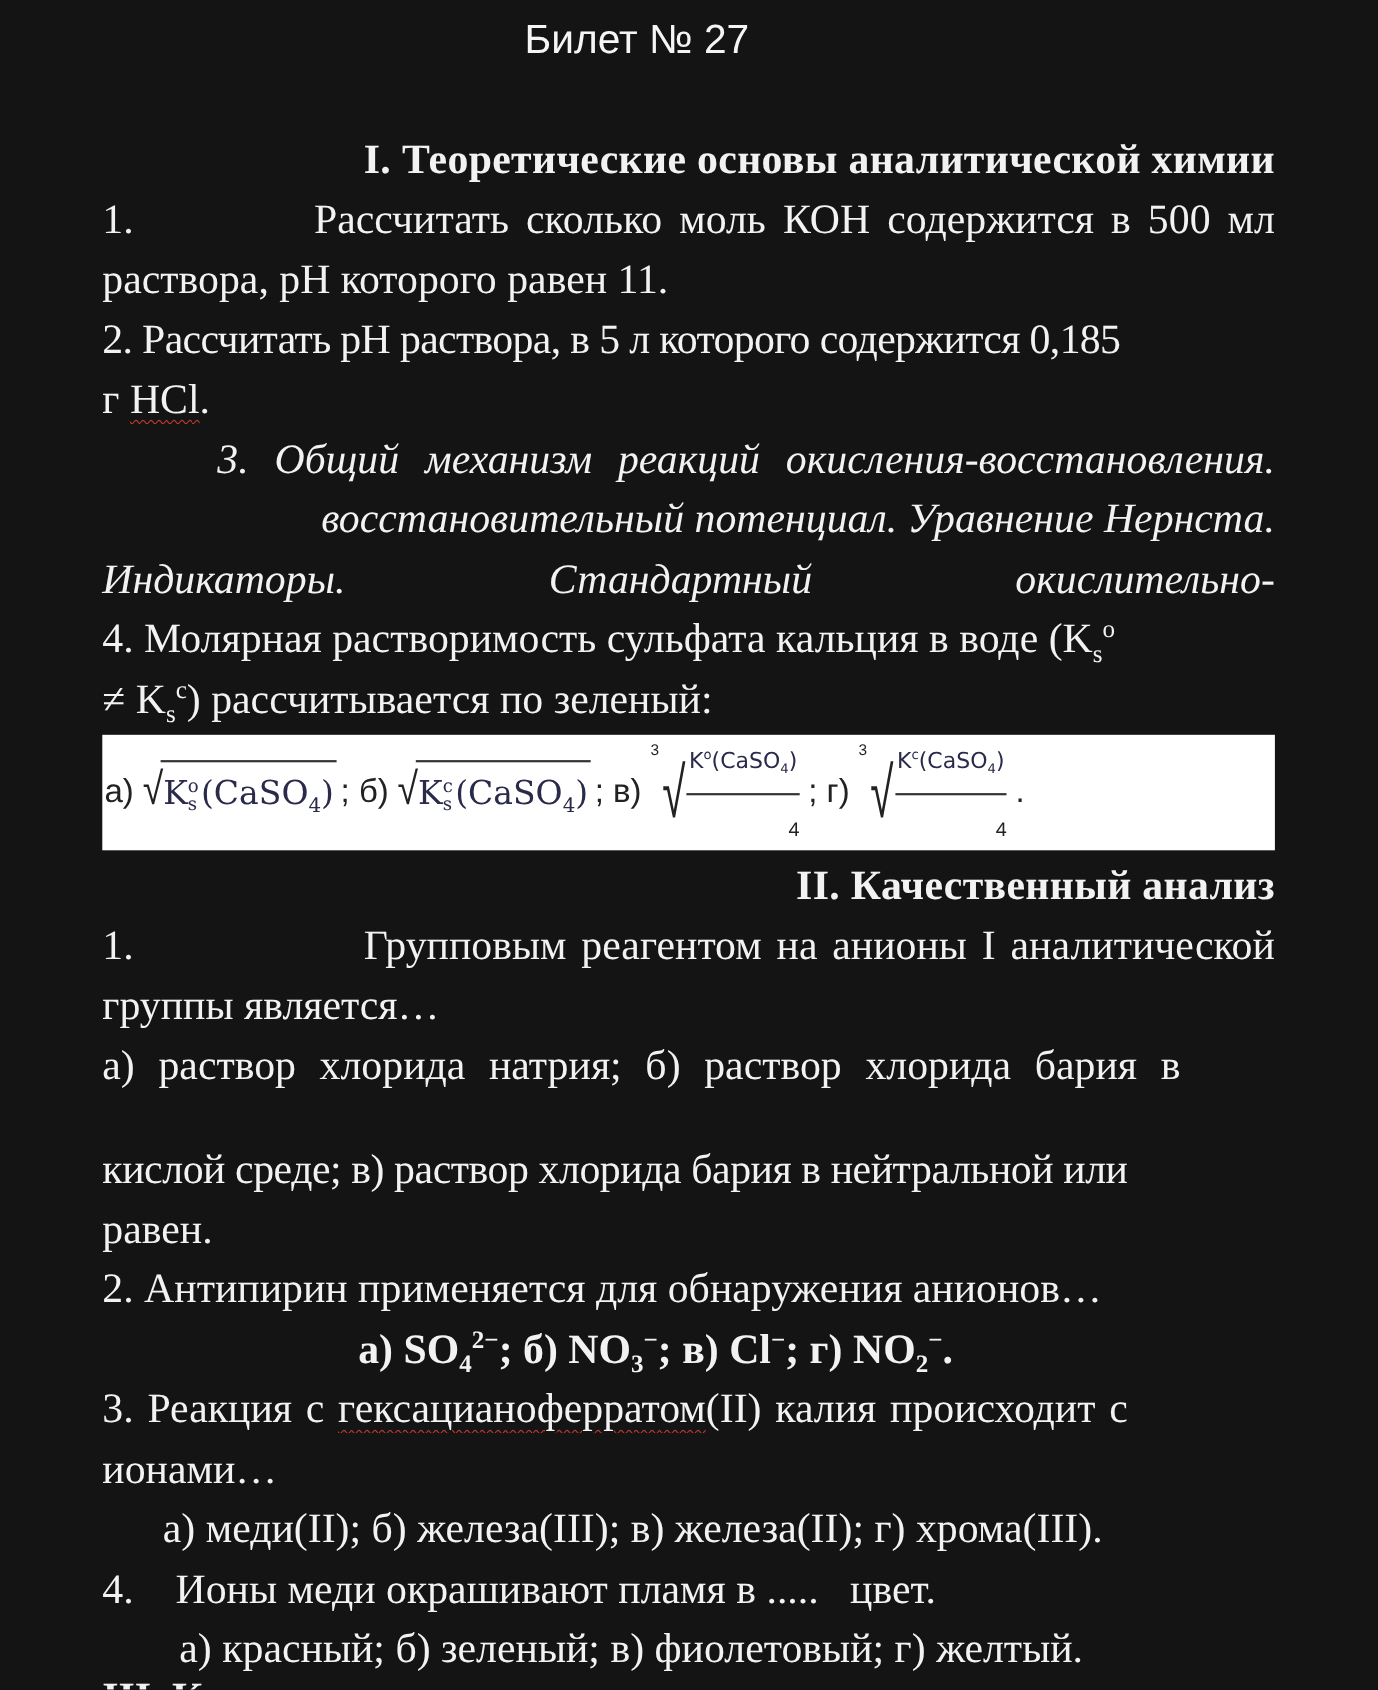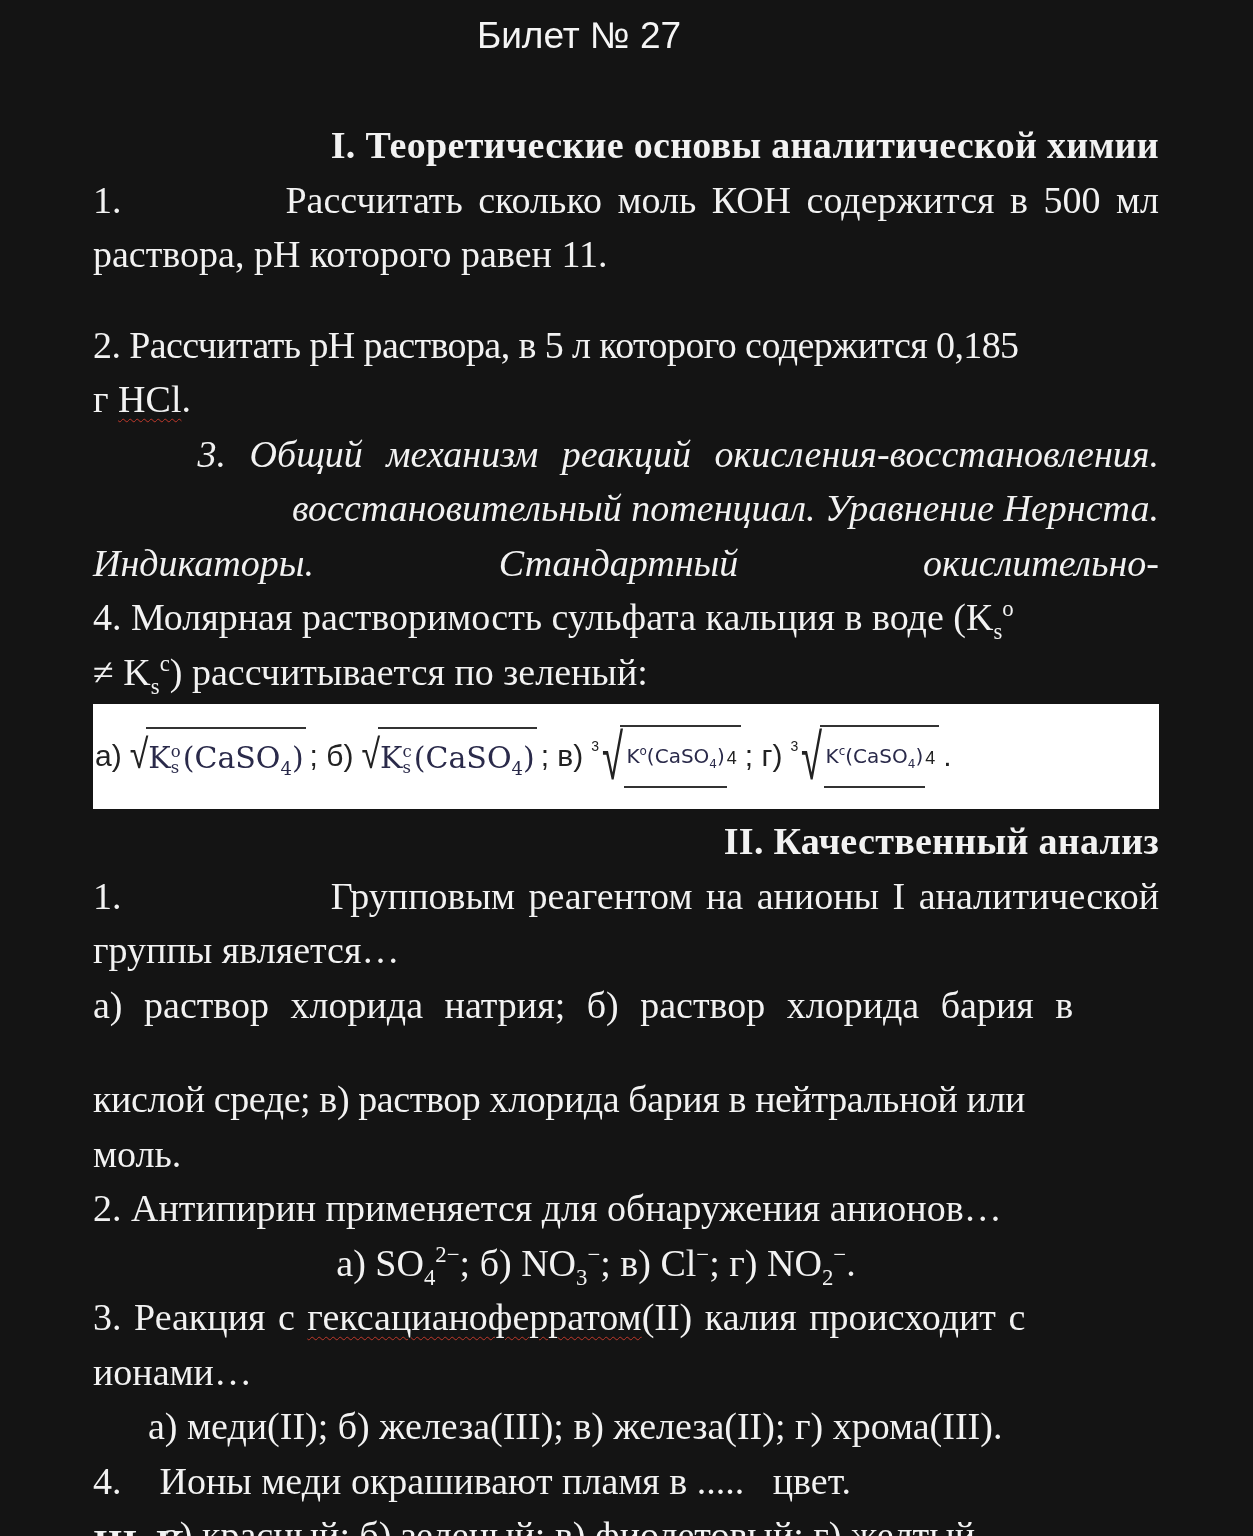--- a/index.html
+++ b/index.html
@@ -102,22 +102,22 @@
     .cube .bigrad {
       font-size: 64px;
       line-height: 1;
       transform: scaleX(0.6);
       display: inline-block;
       margin-right: -10px;
     }
     .cube .frac {
       border-top: 2px solid #333;
       display: inline-flex;
-      flex-direction: row;
-      align-items: flex-start;
+      flex-direction: column;
+      align-items: flex-end;
       padding: 0 4px;
       font-size: 20px;
     }
     .cube .frac .numer {
       border-bottom: 2px solid #333;
       padding: 2px 2px;
       color: #2a2a4a;
       font-family: "DejaVu Sans", sans-serif;
     }
     .cube .frac .denom { padding-top: 4px; font-size: 18px; }
@@ -143,21 +143,21 @@
 
   <div class="p">
     <div style="display:flex; justify-content:space-between;">
       <span>1.</span>
       <span style="word-spacing:6px;">Рассчитать сколько моль КОН содержится в 500 мл</span>
     </div>
     <div>раствора, pH которого равен 11.</div>
   </div>
 
   <div class="p">
-    <div style="letter-spacing:-0.6px;margin-top:36px;">2. Рассчитать pH раствора, в 5 л которого содержится 0,185</div>
+    <div style="letter-spacing:-0.6px;">2. Рассчитать pH раствора, в 5 л которого содержится 0,185</div>
     <div>
       <span>г </span><span class="spell">HCl</span><span>.</span>
     </div>
   </div>
 
   <div class="it">
     <div style="word-spacing:14px;">3. Общий механизм реакций окисления-восстановления.</div>
     <div>восстановительный потенциал. Уравнение Нернста.</div>
     <div style="display:flex; justify-content:space-between;">
       <span>Индикаторы.</span>
@@ -224,26 +224,26 @@
   <div class="h">II. Качественный анализ</div>
 
   <div>
     <div style="display:flex; justify-content:space-between;">
       <span>1.</span>
       <span style="word-spacing:4px;">Групповым реагентом на анионы I аналитической</span>
     </div>
     <div>группы является…</div>
     <div style="word-spacing:12px;">а) раствор хлорида натрия; б) раствор хлорида бария в</div>
     <div style="letter-spacing:-0.4px;margin-top:40px;">кислой среде; в) раствор хлорида бария в нейтральной или</div>
-    <div>моль.</div>
+    <div>равен.</div>
   </div>
 
   <div>
     <div>2.   Антипирин применяется для обнаружения анионов…</div>
-    <div class="center" style="padding-right:60px;">
+    <div class="center" style="padding-right:60px;font-weight:bold;">
       <span>а) SO</span><sub>4</sub><sup>2−</sup><span>; б) NO</span><sub>3</sub><sup>−</sup><span>; в) Cl</span><sup>−</sup><span>; г) NO</span><sub>2</sub><sup>−</sup><span>.</span>
     </div>
   </div>
 
   <div>
     <div style="word-spacing:3px;">
       <span>3.   Реакция с </span><span class="spell">гексацианоферратом</span><span>(II) калия происходит с</span>
     </div>
     <div>ионами…</div>
     <div class="indent-a">а) меди(II); б) железа(III); в) железа(II); г) хрома(III).</div>

